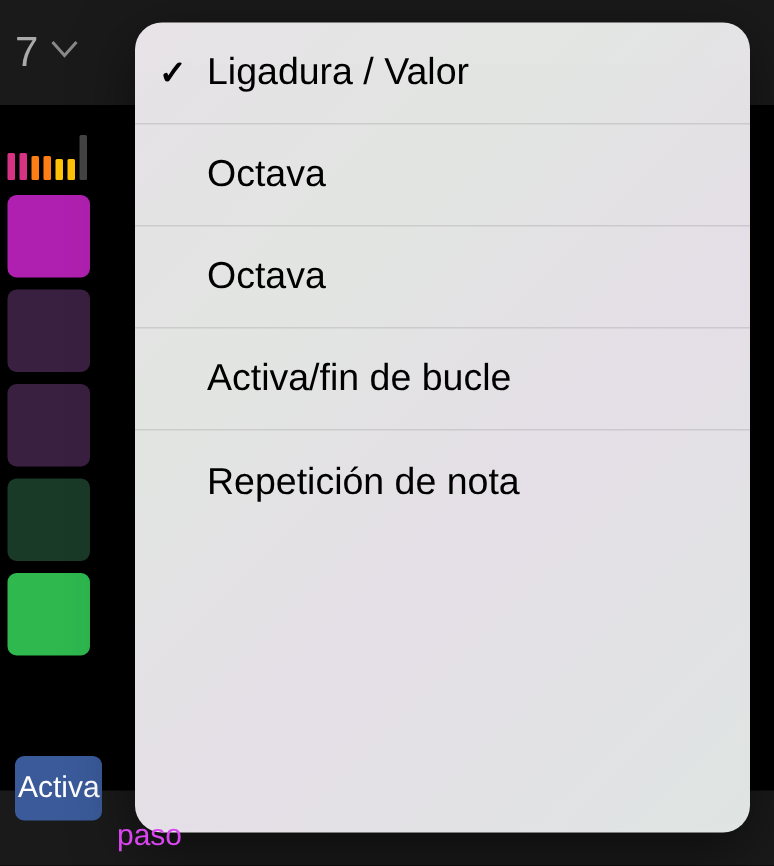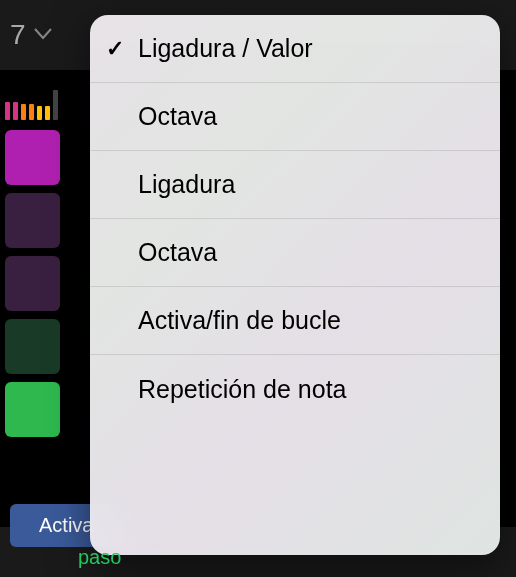--- a/index.html
+++ b/index.html
@@ -88,30 +88,30 @@
     .pad.dim-purple { background: #3a2040; }
     .pad.green { background: #2eb84e; }
     .pad.dim-green { background: #1a3a28; }
     
     .bottom-button {
       position: absolute;
       bottom: 30px;
       left: 10px;
       background: #3a5a9a;
       color: #fff;
-      padding: 10px 29px;
+      padding: 10px 2px;
       border-radius: 6px;
       font-size: 20px;
     }
     
     .bottom-text {
       position: absolute;
       bottom: 8px;
       left: 78px;
-      color: #22c55e;
+      color: #d946ef;
       font-size: 20px;
       z-index: 3;
     }
     
     .bottom-bar {
       position: absolute;
       bottom: 0;
       left: 0;
       width: 100%;
       height: 50px;
@@ -213,23 +213,20 @@
 
 <div class="popover">
   <div class="menu-item">
     <span class="check">✓</span>
     <span>Ligadura / Valor</span>
   </div>
   <div class="menu-item">
     <span>Octava</span>
   </div>
   <div class="menu-item">
-    <span>Ligadura</span>
-  </div>
-  <div class="menu-item">
     <span>Octava</span>
   </div>
   <div class="menu-item">
     <span>Activa/fin de bucle</span>
   </div>
   <div class="menu-item">
     <span>Repetición de nota</span>
   </div>
 </div>
 

